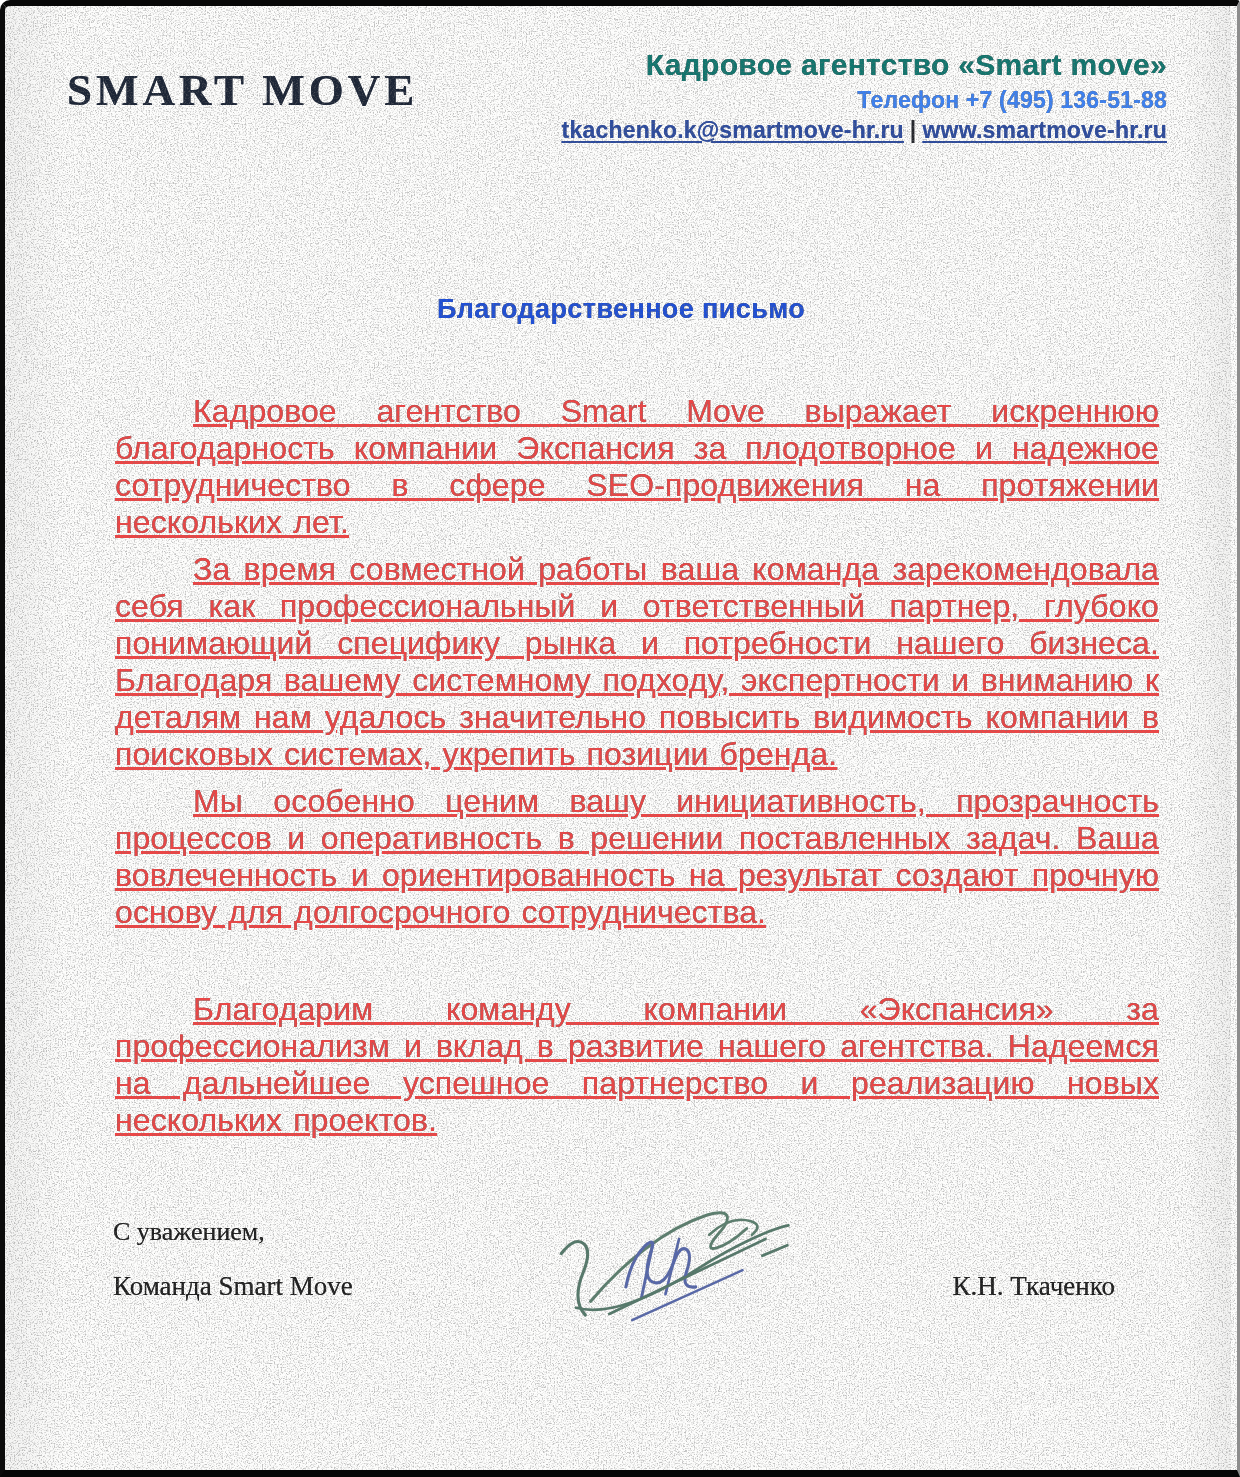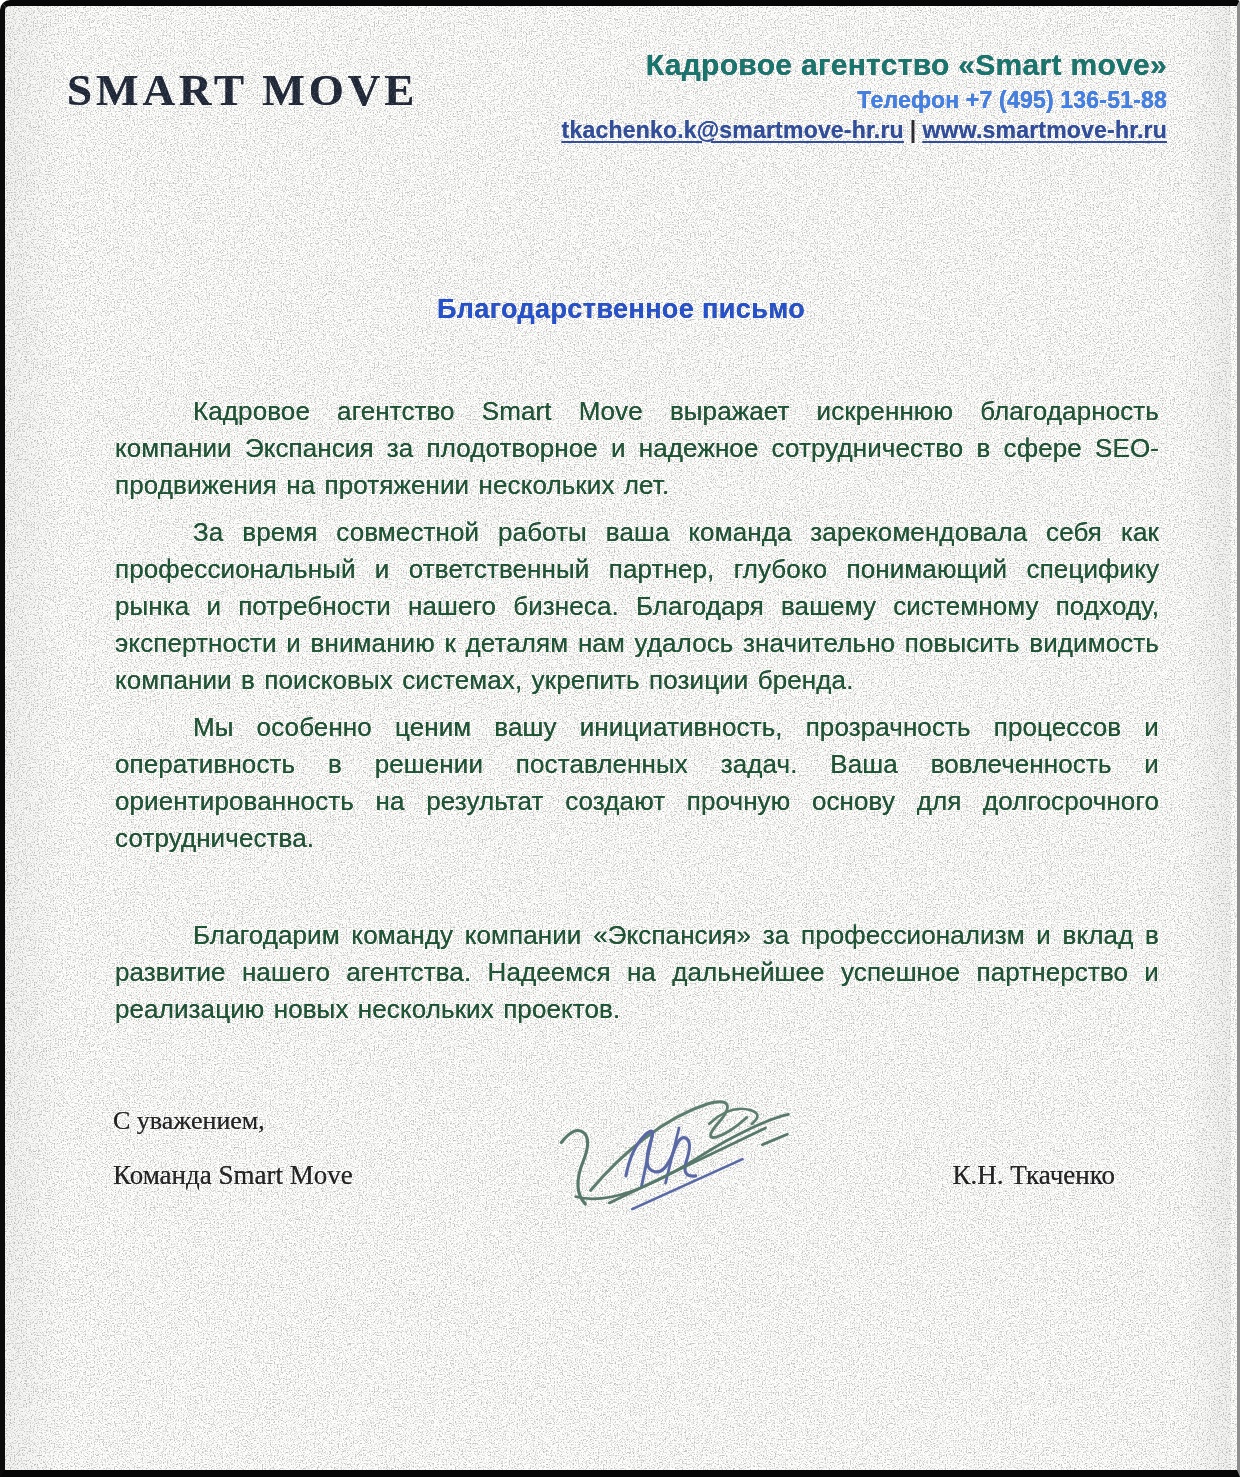--- a/index.html
+++ b/index.html
@@ -73,29 +73,30 @@
     margin-top: 150px;
     text-align: center;
     font-size: 27px;
     font-weight: bold;
     color: #1d4ed8;
     letter-spacing: 0.4px;
     text-shadow: 0 0 0.5px rgba(20,20,20,0.85);
   }
   .letter-body { margin: 68px 78px 0 110px; }
   .letter-body p {
-    font-size: 26px;
+    font-size: 32px;
     line-height: 37px;
     text-align: justify;
     text-indent: 78px;
-    color: #14532d;
+    color: #ef4444;
     margin-bottom: 10px;
     letter-spacing: 0.1px;
     word-spacing: 2px;
     text-shadow: 0 0 0.6px rgba(18,18,18,0.8);
+    text-decoration: underline;
   }
   .letter-body p.final-paragraph { margin-top: 60px; }
 
   
   .sig-row {
     position: relative;
     margin: 78px 100px 0 108px;
     display: flex;
     justify-content: space-between;
     align-items: flex-end;

